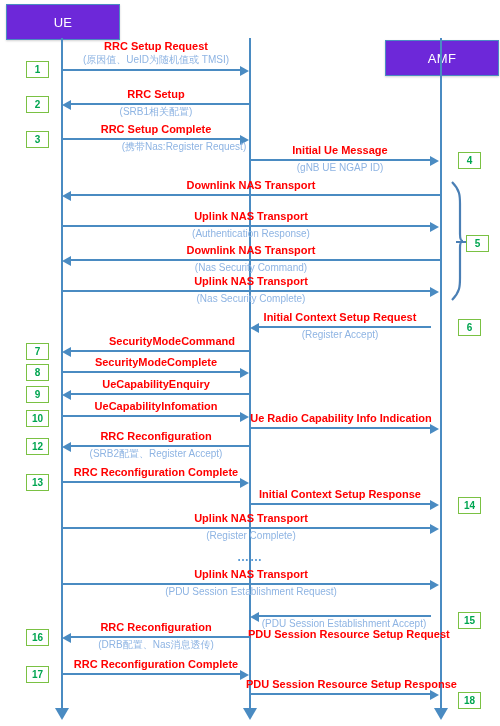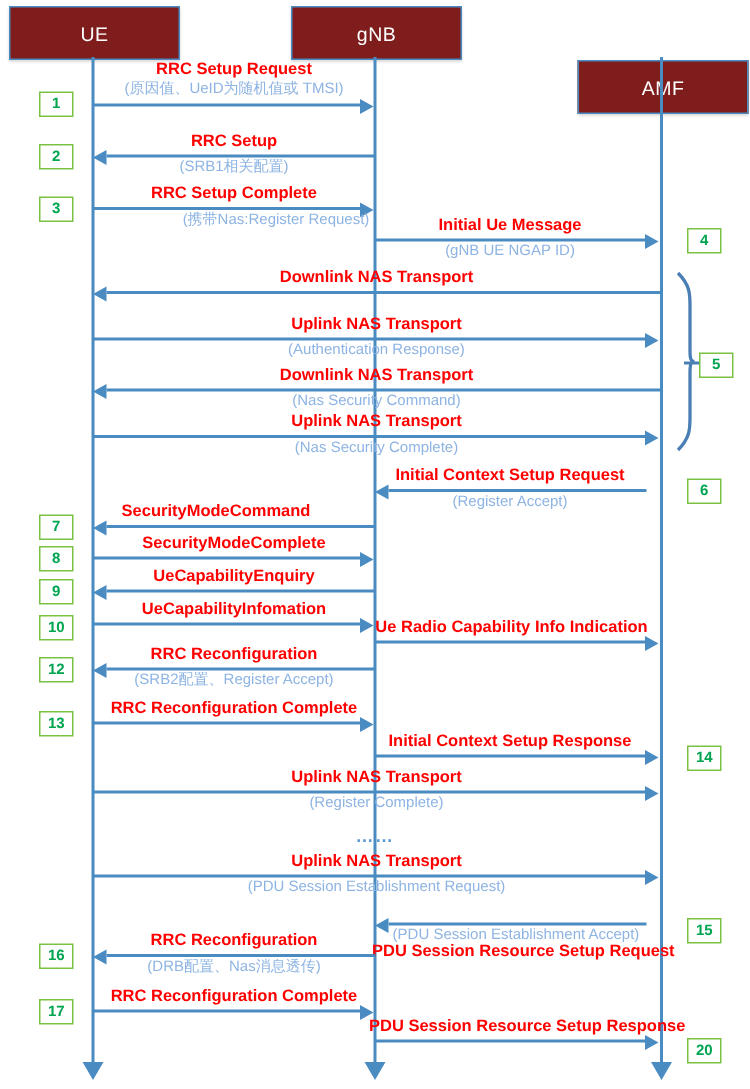--- a/index.html
+++ b/index.html
@@ -5,21 +5,21 @@
   html,body{margin:0;padding:0;background:#ffffff;}
   body{
     width:500px;height:726px;position:relative;overflow:hidden;
     font-family:"Liberation Sans","DejaVu Sans",sans-serif;
   }
   #stage{position:absolute;left:0;top:0;width:500px;height:726px;}
 
   
   .actor-box{
     position:absolute;height:34px;
-    background:#7f1d1d;border:1px solid #4a8bc2;
+    background:#6d28d9;border:1px solid #4a8bc2;
     box-shadow:0 1px 2px rgba(0,0,0,.18);
     display:flex;align-items:center;justify-content:center;
     color:#ffffff;font-size:13px;letter-spacing:.3px;
   }
   .actor-ue{left:6px;top:4px;width:112px;}
   .actor-gnb{left:194px;top:4px;width:112px;}
   .actor-amf{left:385px;top:4px;width:112px;margin-top:36px;}
 
   
   .lifeline{position:absolute;top:38px;width:2px;background:#4a8bc2;}
@@ -70,23 +70,20 @@
   }
 </style>
 </head>
 <body>
 
 <div id="stage">
 
   <div class="actor-box actor-ue">
     <span>UE</span>
   </div>
-  <div class="actor-box actor-gnb">
-    <span>gNB</span>
-  </div>
   <div class="actor-box actor-amf">
     <span>AMF</span>
   </div>
 
   <div class="lifeline ll-ue"></div>
   <div class="lifeline ll-gnb"></div>
   <div class="lifeline ll-amf"></div>
   <div class="ll-cap cap-ue"></div>
   <div class="ll-cap cap-gnb"></div>
   <div class="ll-cap cap-amf"></div>
@@ -139,21 +136,21 @@
   </svg>
   <div class="brace-line" style="left:456px;top:241px;width:12px;height:2px;"></div>
   <div class="badge" style="left:466px;top:235px;">5</div>
 
   <div class="lbl" style="left:250px;top:311px;width:180px;">Initial Context Setup Request</div>
   <div class="msg" style="left:259px;top:326px;width:172px;"></div>
   <div class="head head-l" style="left:250px;top:323px;"></div>
   <div class="sub" style="left:250px;top:328px;width:180px;">(Register Accept)</div>
   <div class="badge" style="left:458px;top:319px;">6</div>
 
-  <div class="lbl" style="left:62px;top:335px;width:164px;">SecurityModeCommand</div>
+  <div class="lbl" style="left:62px;top:335px;width:164px;padding-left:28px;">SecurityModeCommand</div>
   <div class="msg" style="left:71px;top:350px;width:179px;"></div>
   <div class="head head-l" style="left:62px;top:347px;"></div>
   <div class="badge" style="left:26px;top:343px;">7</div>
 
   <div class="lbl" style="left:62px;top:356px;width:188px;">SecurityModeComplete</div>
   <div class="msg" style="left:62px;top:371px;width:179px;"></div>
   <div class="head head-r" style="left:240px;top:368px;"></div>
   <div class="badge" style="left:26px;top:364px;">8</div>
 
   <div class="lbl" style="left:62px;top:378px;width:188px;">UeCapabilityEnquiry</div>
@@ -212,15 +209,15 @@
   <div class="badge" style="left:26px;top:629px;">16</div>
 
   <div class="lbl" style="left:58px;top:658px;width:196px;">RRC Reconfiguration Complete</div>
   <div class="msg" style="left:62px;top:673px;width:179px;"></div>
   <div class="head head-r" style="left:240px;top:670px;"></div>
   <div class="badge" style="left:26px;top:666px;">17</div>
 
   <div class="lbl" style="left:246px;top:678px;width:196px;">PDU Session Resource Setup Response</div>
   <div class="msg" style="left:250px;top:693px;width:181px;"></div>
   <div class="head head-r" style="left:430px;top:690px;"></div>
-  <div class="badge" style="left:458px;top:692px;">20</div>
+  <div class="badge" style="left:458px;top:692px;">18</div>
 
 </div>
 
 </body></html>

